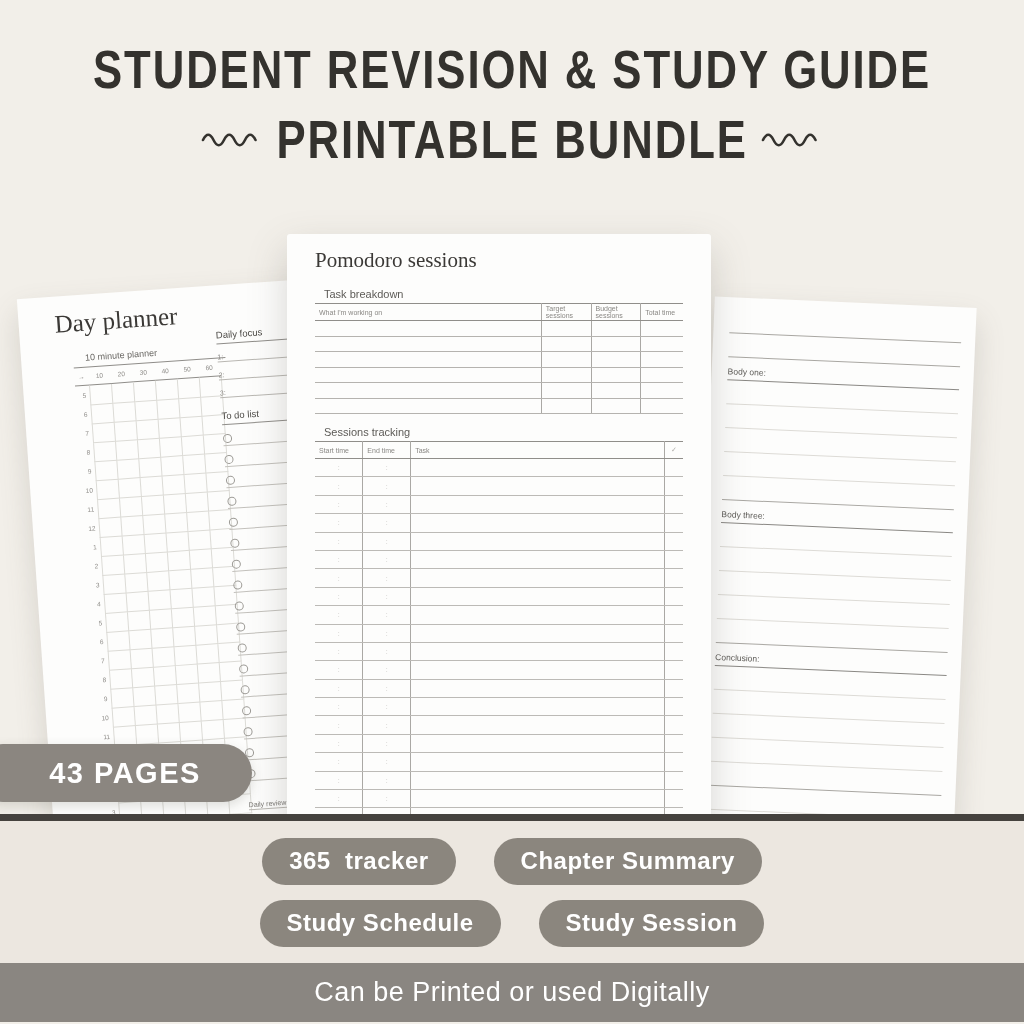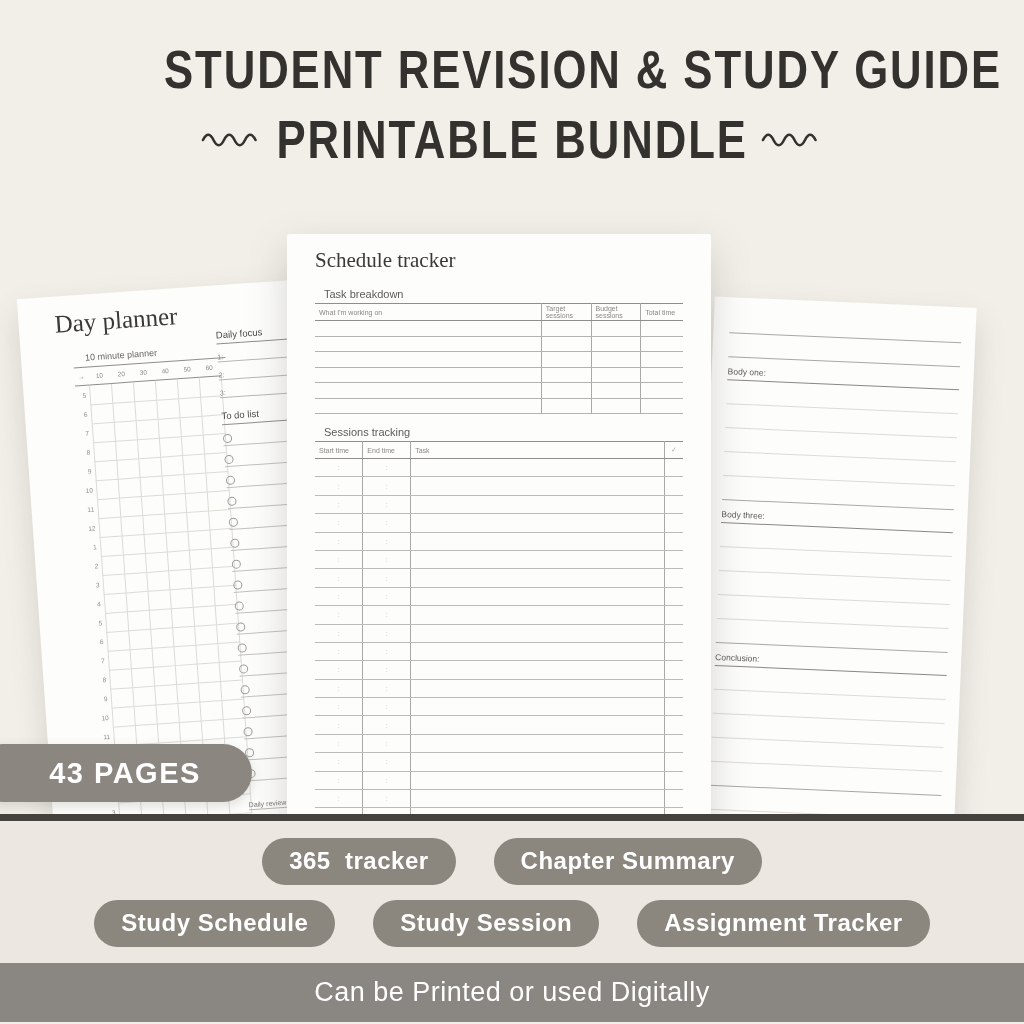--- a/index.html
+++ b/index.html
@@ -1,21 +1,21 @@
 <!DOCTYPE html>
 <html><head>
 <meta charset="utf-8">
 <style>
   html,body{margin:0;padding:0;}
   body{width:1024px;height:1024px;overflow:hidden;background:#f2efe9;
        font-family:"Liberation Sans",sans-serif;}
   .canvas{position:relative;width:1024px;height:1024px;background:#f2efe9;overflow:hidden;}
 
   
-  .title-block{position:absolute;top:42px;left:0;width:100%;text-align:right;color:#34322e;z-index:2;}
+  .title-block{position:absolute;top:42px;left:0;width:100%;text-align:center;color:#34322e;z-index:2;}
   .t-line{font-weight:700;font-size:46px;letter-spacing:2px;display:inline-block;transform:scale(.95,1.18);}
   .t2row{margin-top:16px;display:flex;justify-content:center;align-items:center;}
   .squiggle svg{display:block;}
 
   
   .stage{position:absolute;top:0;left:0;width:1024px;height:814px;overflow:hidden;}
   .paper{position:absolute;background:#fdfdfc;}
   .paper-left{left:36px;top:288px;width:305px;height:560px;transform:rotate(-4deg);
               z-index:1;box-shadow:0 14px 30px rgba(96,90,82,.20);}
   .paper-center{left:287px;top:234px;width:424px;height:600px;z-index:3;border-radius:3px;
@@ -423,21 +423,21 @@
           <div class="es-line"></div>
           <div class="es-line"></div>
           <div class="es-line"></div>
           <div class="es-line med"></div>
           <div class="es-line"></div>
           <div class="es-line"></div>
         </div>
     </section>
 
     <section class="paper paper-center">
-      <div class="pm-title">Schedule tracker</div>
+      <div class="pm-title">Pomodoro sessions</div>
       <div class="pm-content">
         <div class="pm-sec-label">Task breakdown</div>
         <table class="pm-task">
           <colgroup>
               <col style="width:61.5%">
               <col style="width:13.5%">
               <col style="width:13.5%">
               <col style="width:11.5%">
             </colgroup>
           <thead>
@@ -639,20 +639,19 @@
   <div class="divider"></div>
 
   <div class="features">
     <div class="pill-row" id="pill-row-1">
         <div class="pill">365  tracker</div>
         <div class="pill">Chapter Summary</div>
       </div>
     <div class="pill-row" id="pill-row-2">
         <div class="pill">Study Schedule</div>
         <div class="pill">Study Session</div>
-        <div class="pill">Assignment Tracker</div>
       </div>
   </div>
 
   <footer class="banner">
     <span>Can be Printed or used Digitally</span>
   </footer>
 </div>
 
 </body></html>

